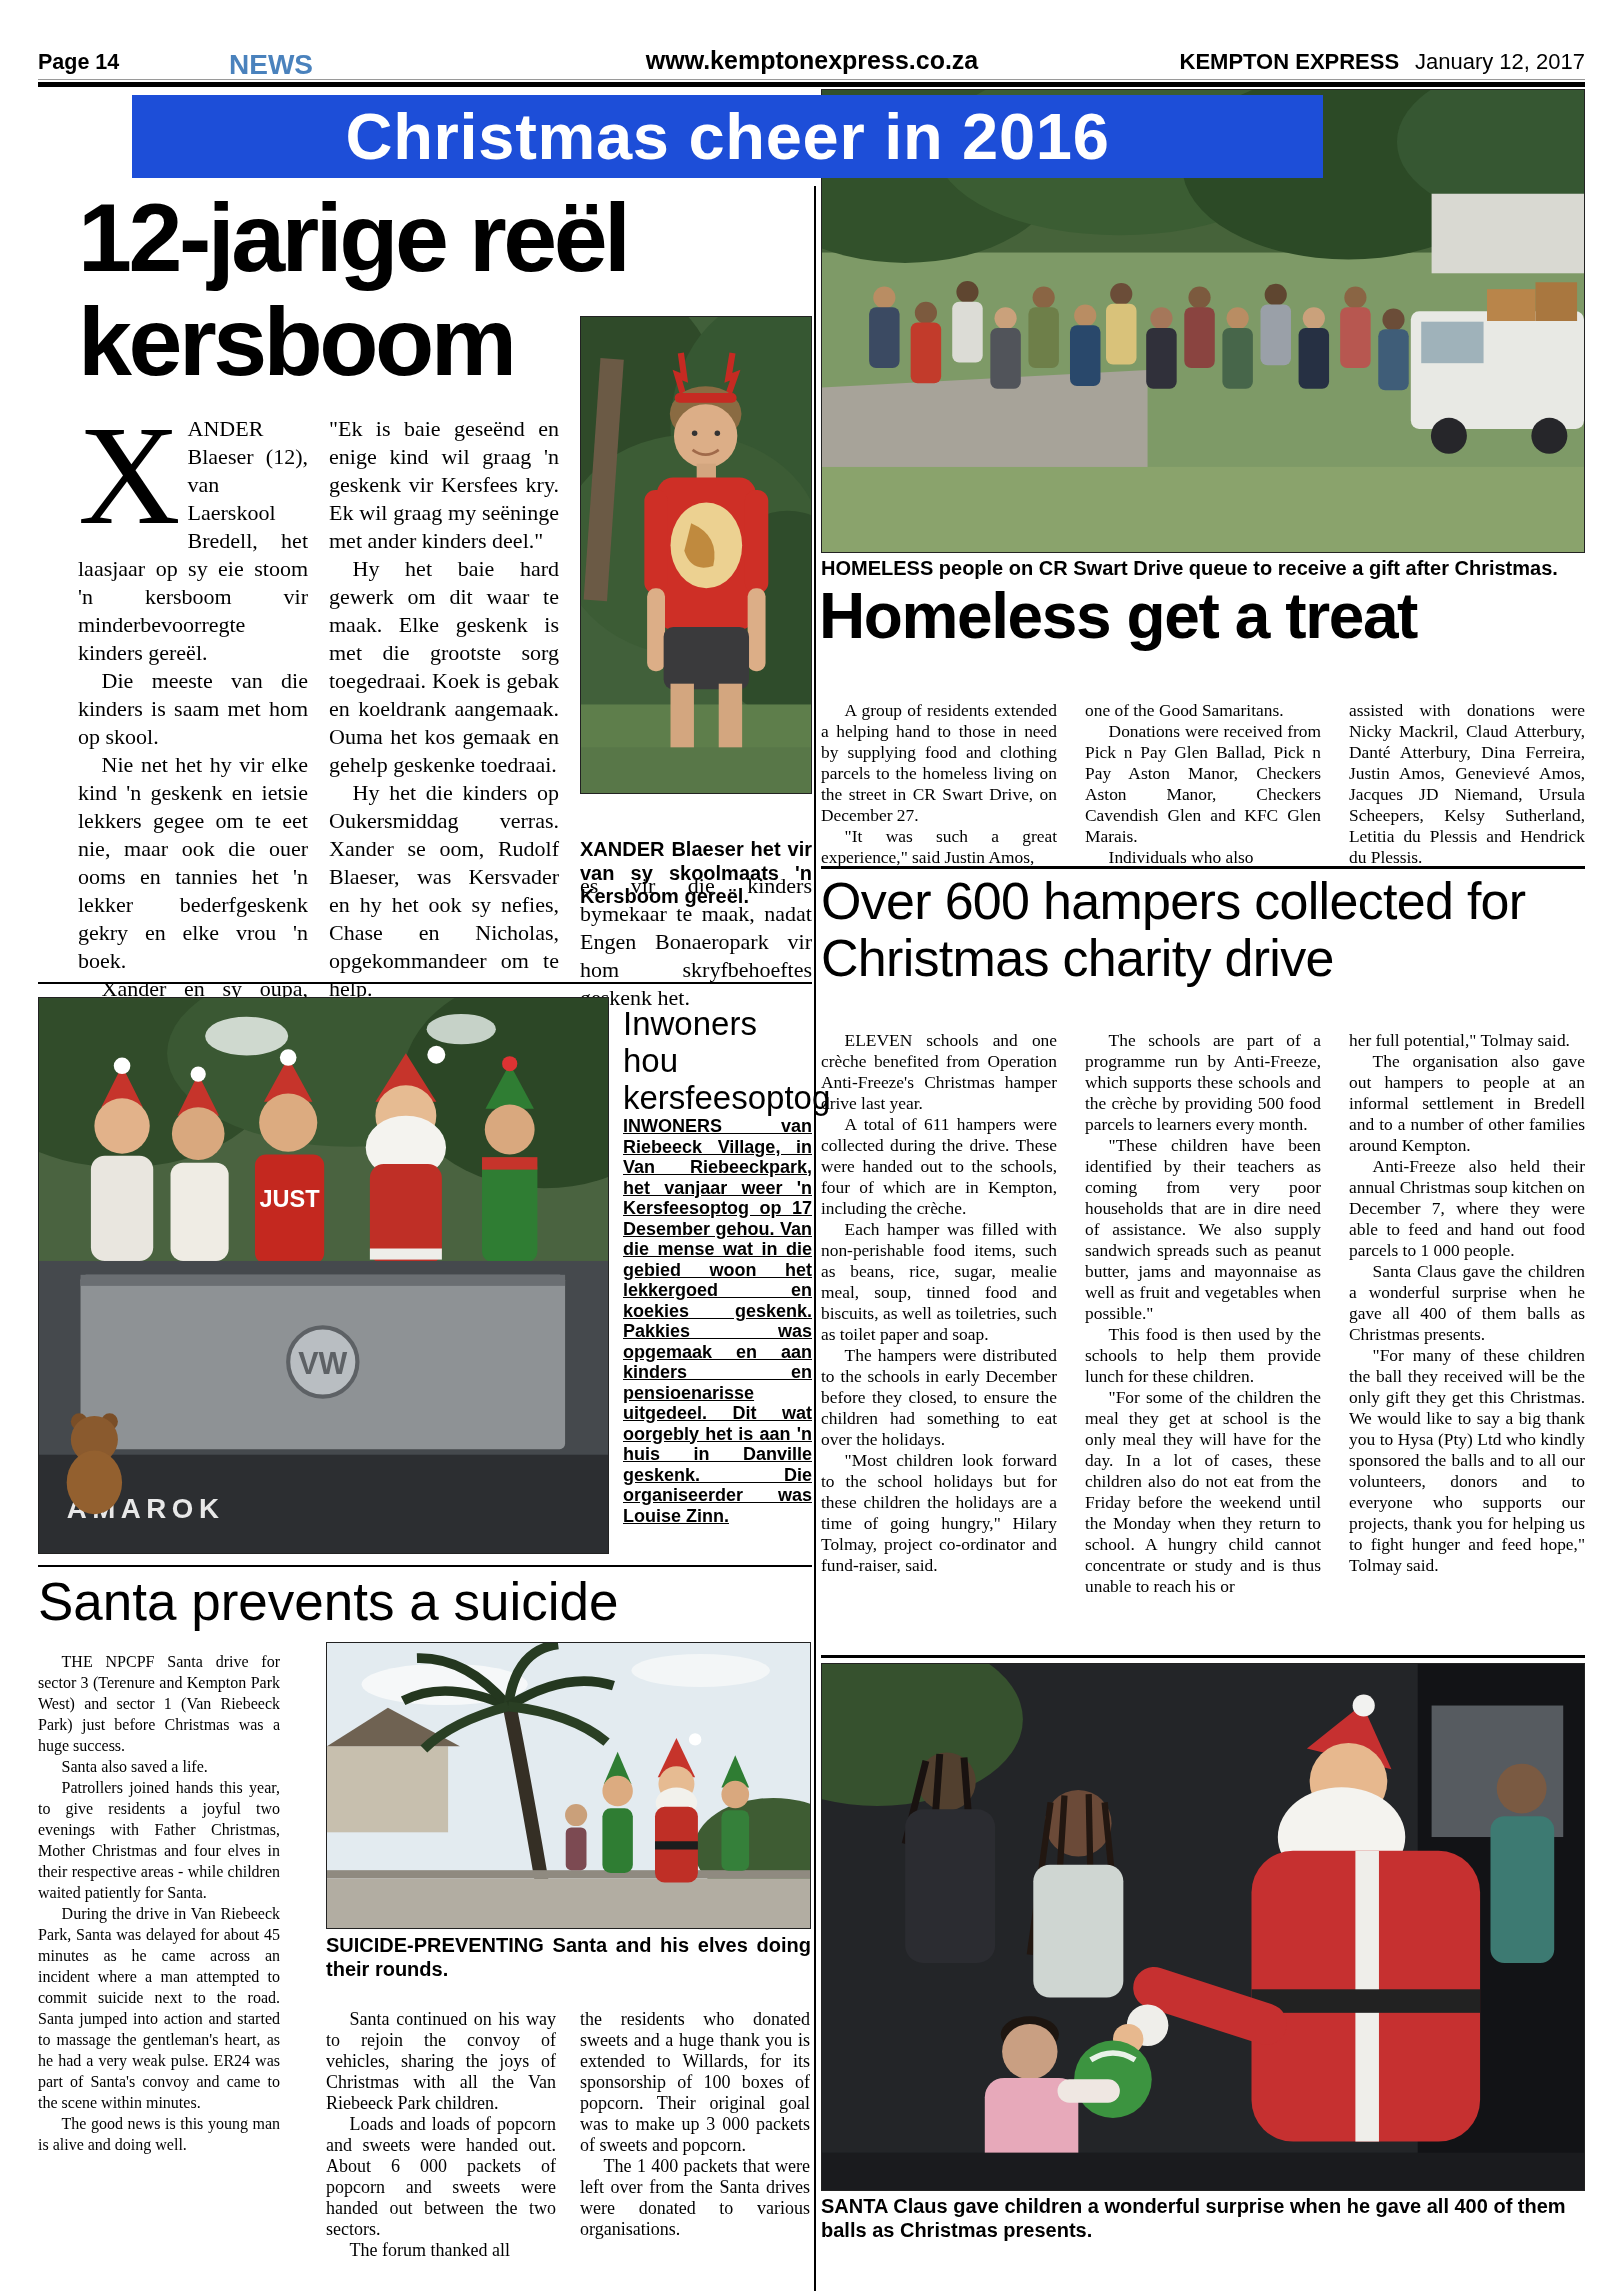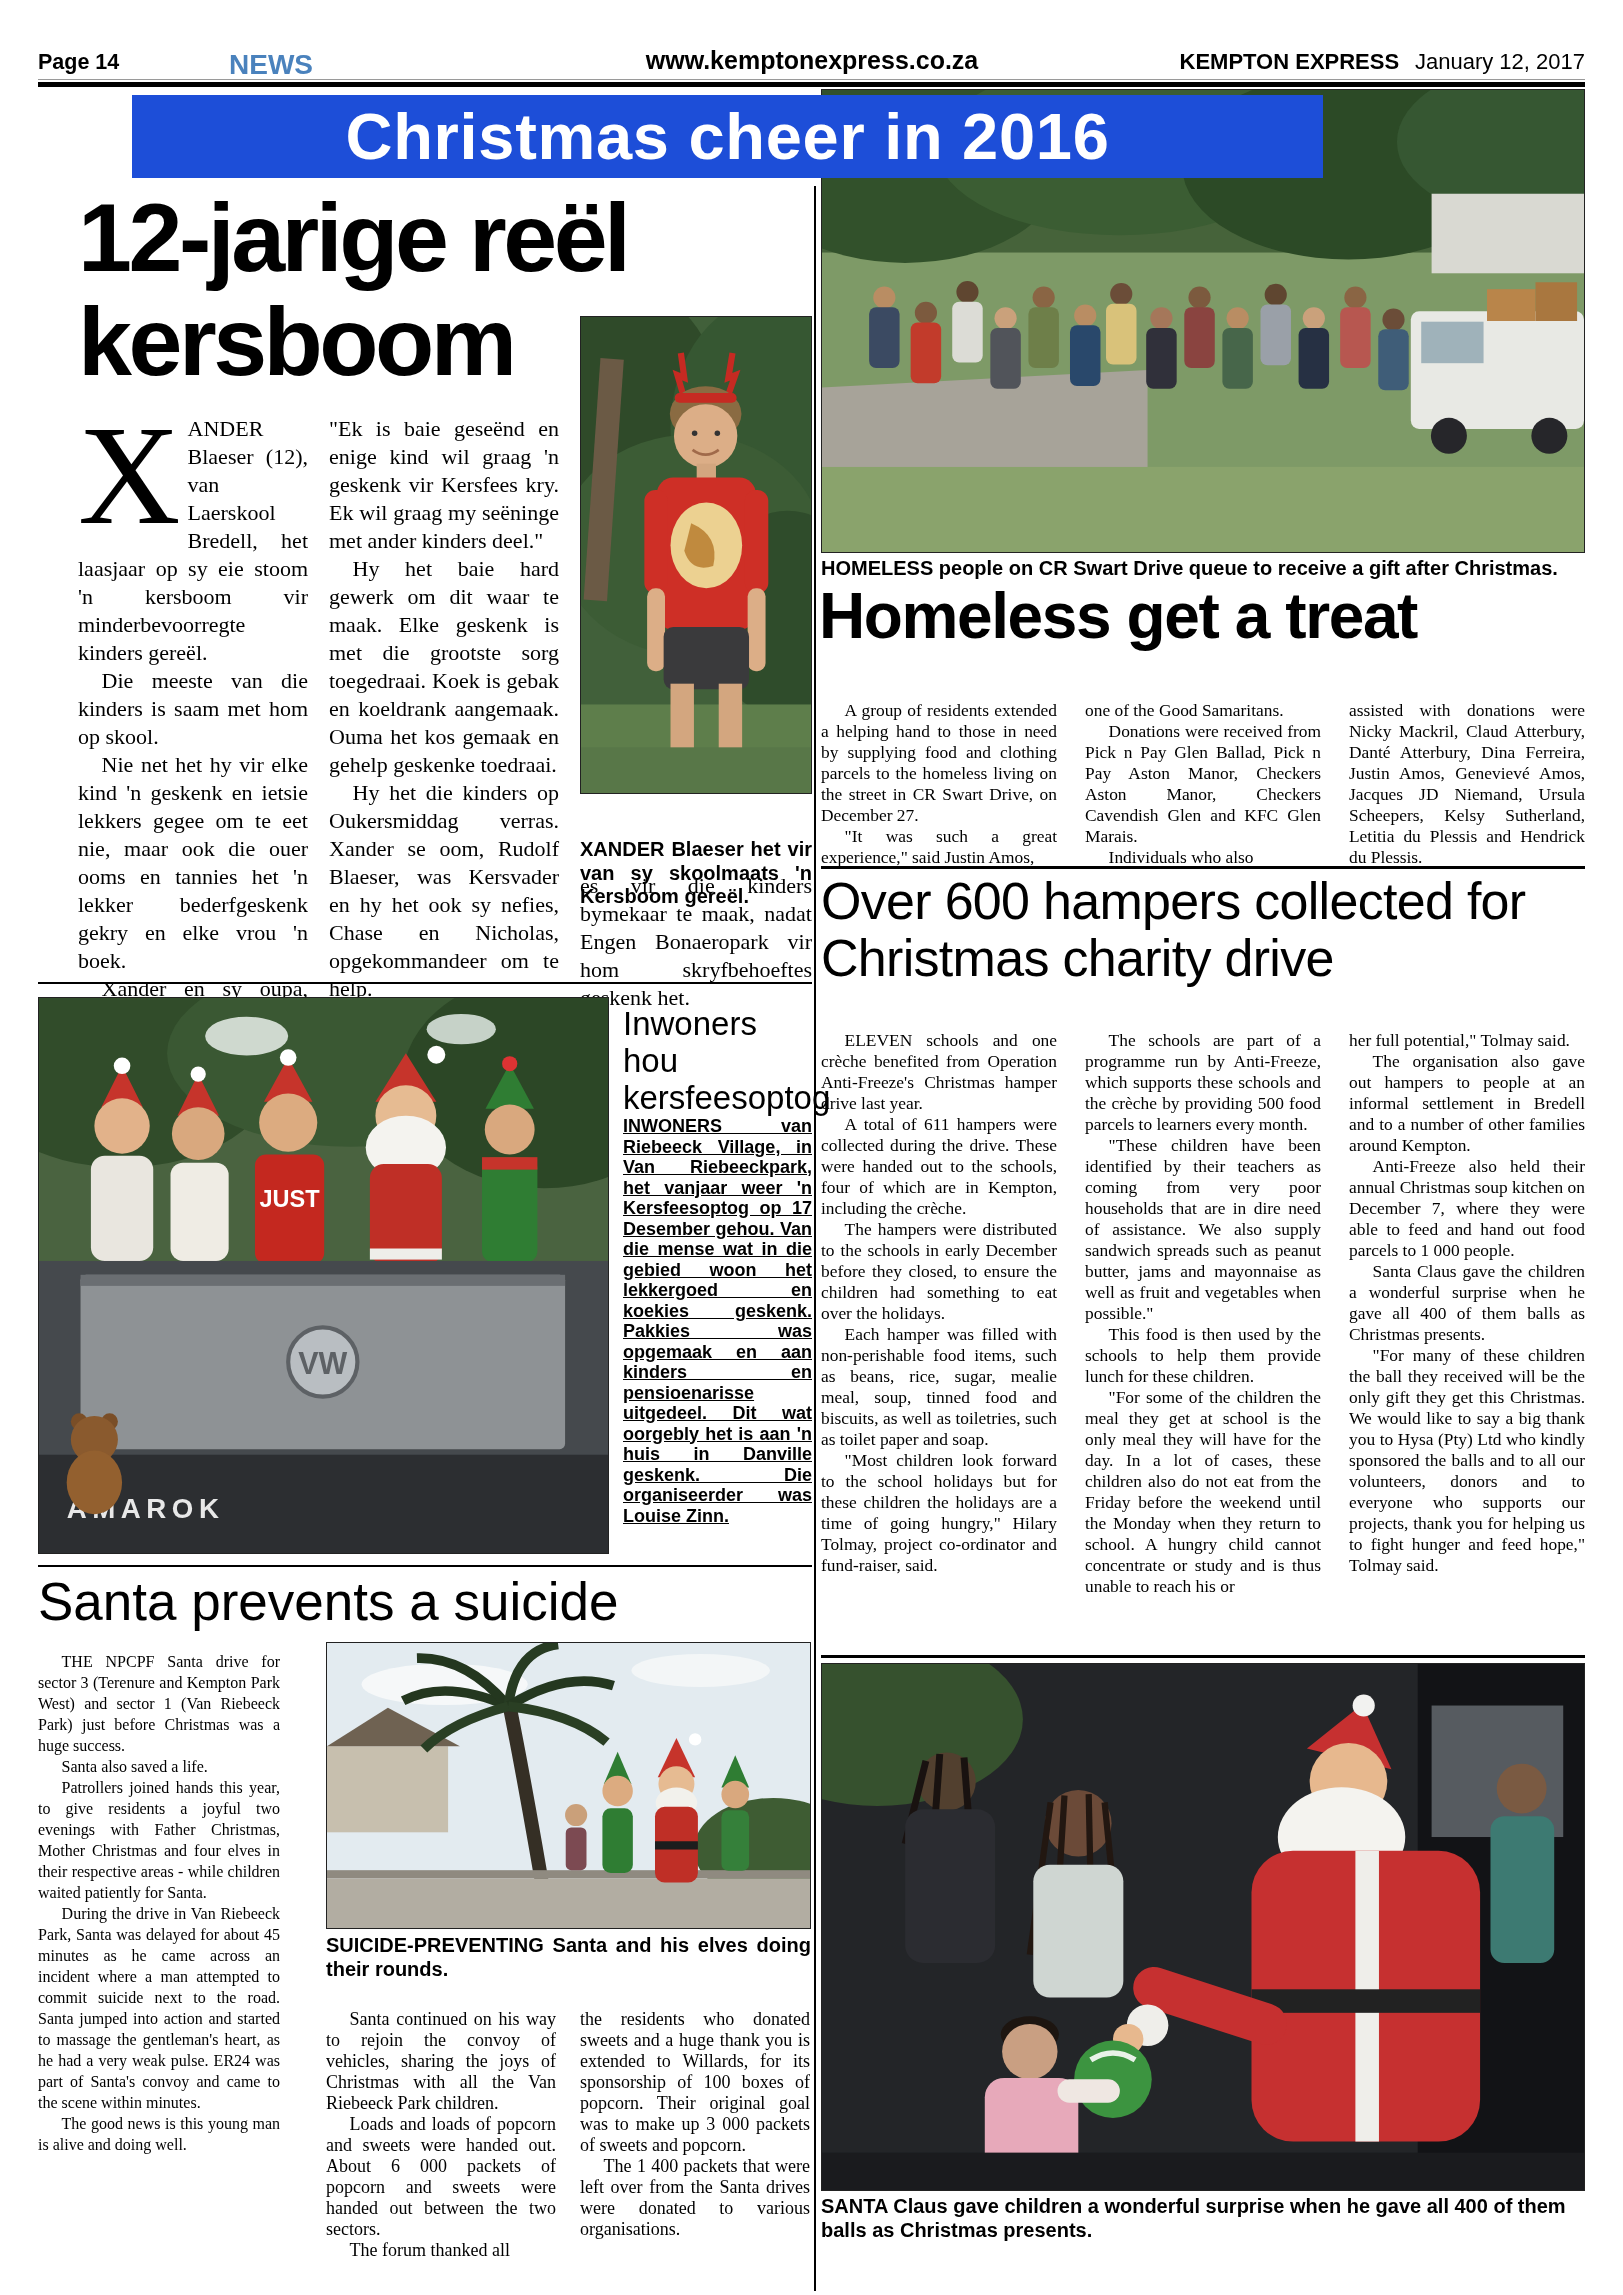--- a/index.html
+++ b/index.html
@@ -188,22 +188,22 @@
         <p class="para">assisted with donations were Nicky Mackril, Claud Atterbury, Danté Atterbury, Dina Ferreira, Justin Amos, Genevievé Amos, Jacques JD Niemand, Ursula Scheepers, Kelsy Sutherland, Letitia du Plessis and Hendrick du Plessis.</p>
       </div>
   </div>
 
   <div class="abs rule" style="left:821px;top:866px;width:764px;height:2.8px;"></div>
   <div class="abs h-hampers" style="left:821px;top:873px;width:715px;">Over 600 hampers collected for Christmas charity drive</div>
   <div class="abs cols" style="left:821px;top:994px;width:764px;">
     <div class="col serif-md">
         <p class="para">ELEVEN schools and one crèche benefited from Operation Anti-Freeze's Christmas hamper drive last year.</p>
         <p class="para">A total of 611 hampers were collected during the drive. These were handed out to the schools, four of which are in Kempton, including the crèche.</p>
+        <p class="para">Each hamper was filled with non-perishable food items, such as beans, rice, sugar, mealie meal, soup, tinned food and biscuits, as well as toiletries, such as toilet paper and soap.</p>
         <p class="para">The hampers were distributed to the schools in early December before they closed, to ensure the children had something to eat over the holidays.</p>
-        <p class="para">Each hamper was filled with non-perishable food items, such as beans, rice, sugar, mealie meal, soup, tinned food and biscuits, as well as toiletries, such as toilet paper and soap.</p>
         <p class="para">"Most children look forward to the school holidays but for these children the holidays are a time of going hungry," Hilary Tolmay, project co-ordinator and fund-raiser, said.</p>
       </div>
     <div class="col serif-md">
         <p class="para">The schools are part of a programme run by Anti-Freeze, which supports these schools and the crèche by providing 500 food parcels to learners every month.</p>
         <p class="para">"These children have been identified by their teachers as coming from very poor households that are in dire need of assistance. We also supply sandwich spreads such as peanut butter, jams and mayonnaise as well as fruit and vegetables when possible."</p>
         <p class="para">This food is then used by the schools to help them provide lunch for these children.</p>
         <p class="para">"For some of the children the meal they get at school is the only meal they will have for the day. In a lot of cases, these children also do not eat from the Friday before the weekend until the Monday when they return to school. A hungry child cannot concentrate or study and is thus unable to reach his or</p>
       </div>
     <div class="col serif-md cont">
         <p class="para">her full potential," Tolmay said.</p>

